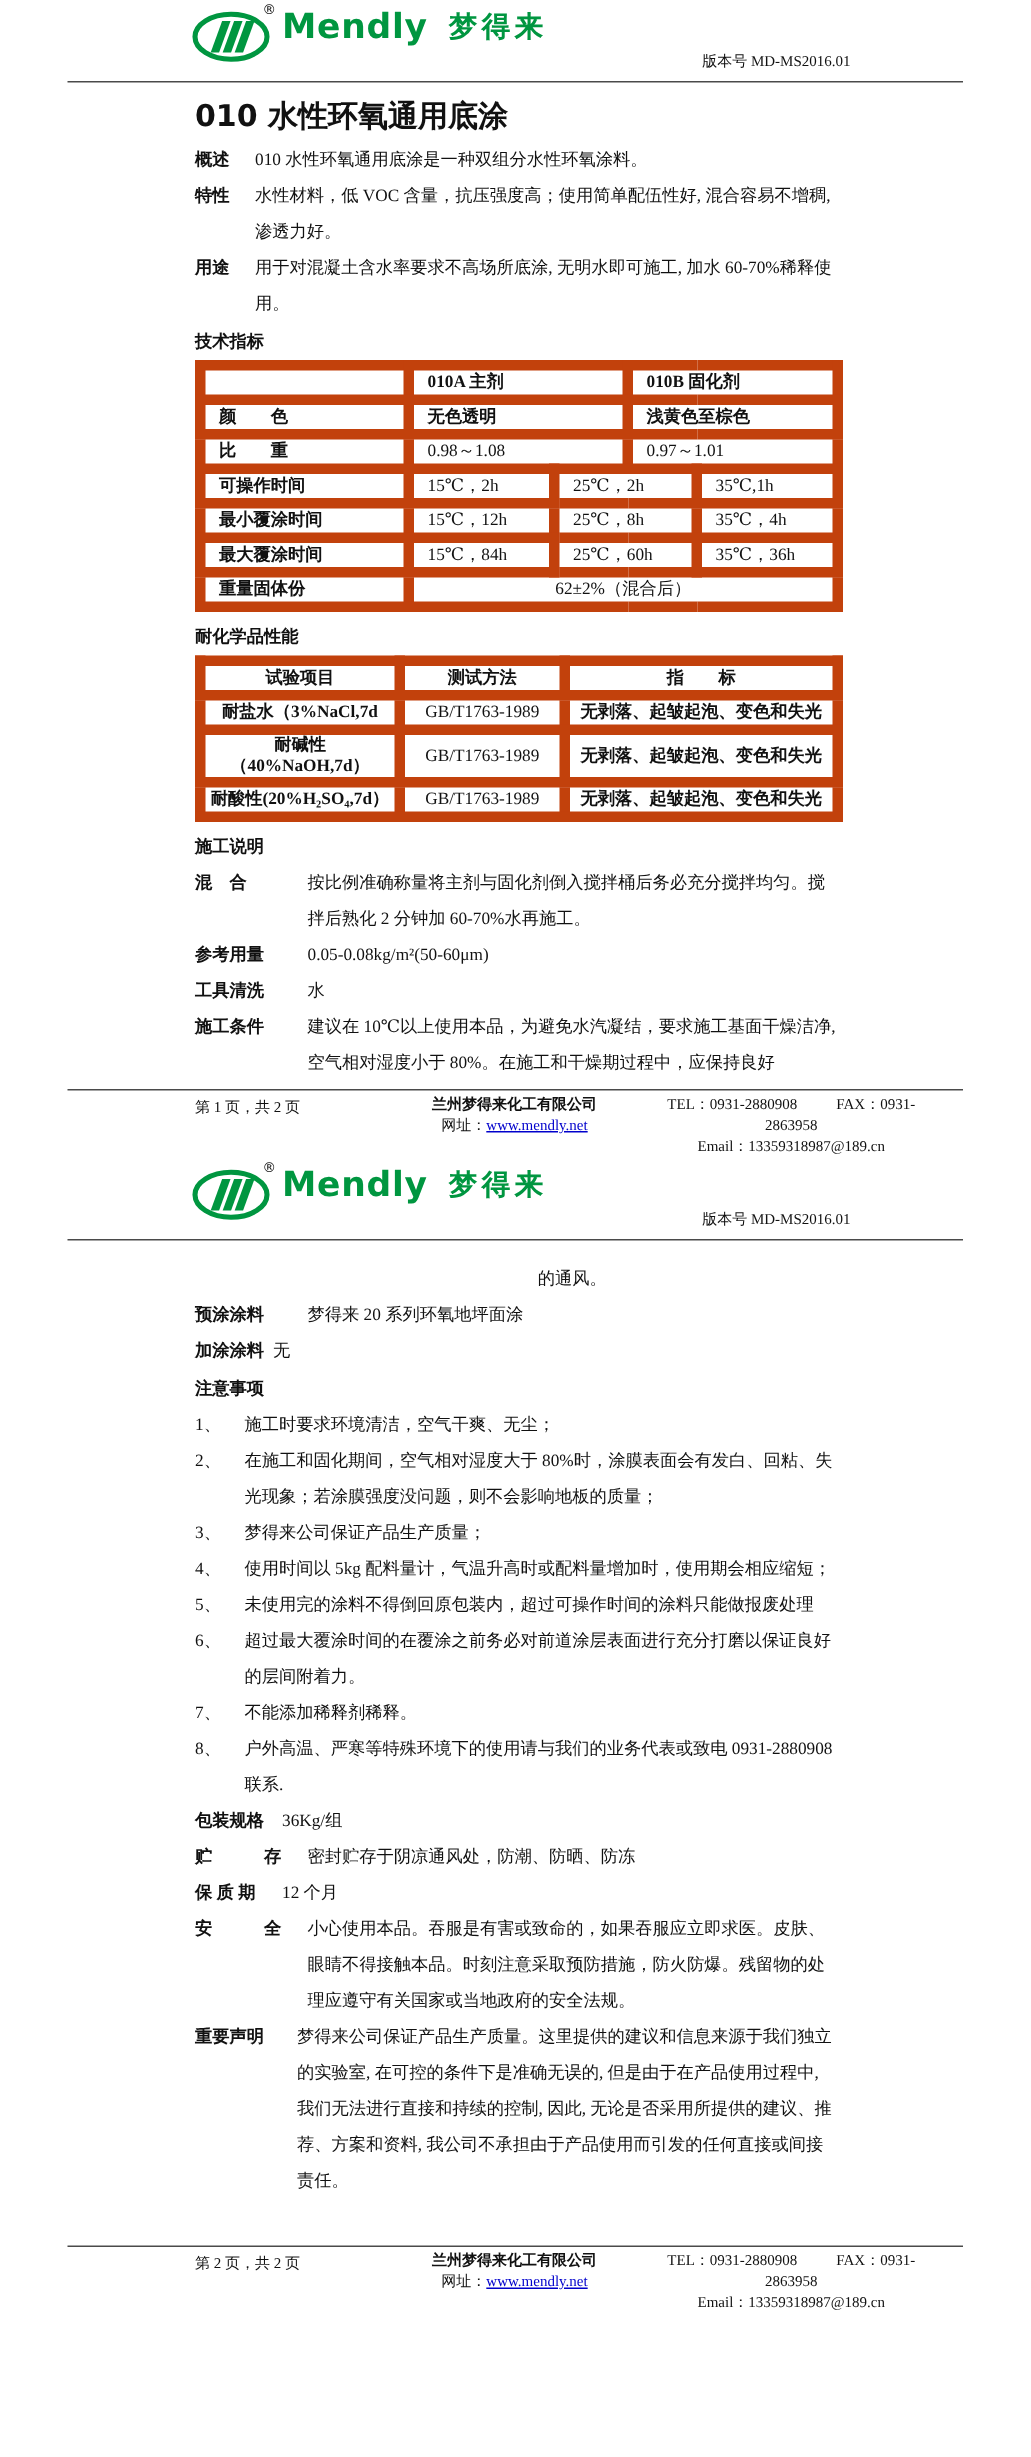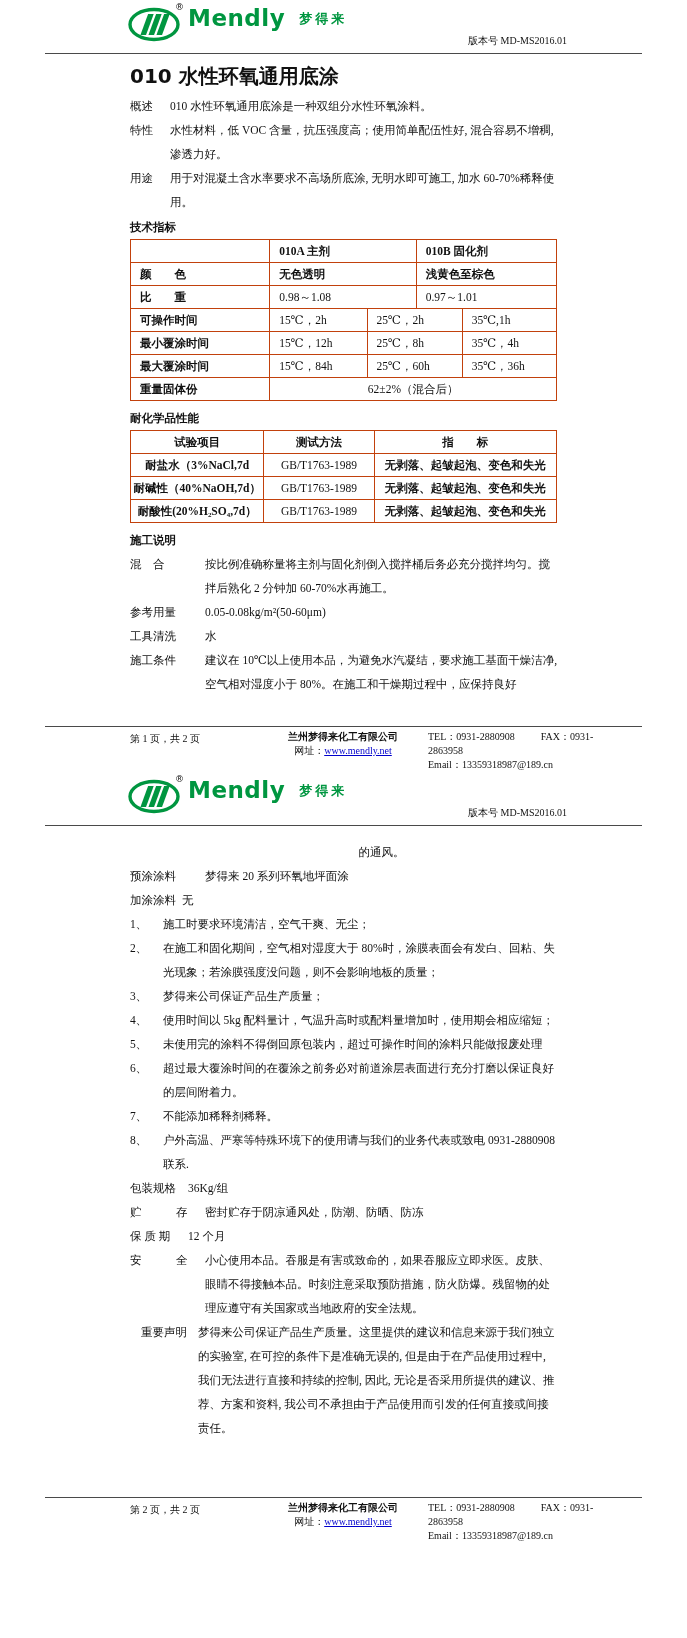--- a/index.html
+++ b/index.html
@@ -14,59 +14,59 @@
   .page2 { height:866px; padding-bottom:95px; }
 
   
   .hdr { display:flex; justify-content:space-between; align-items:flex-end; padding:6px 120px 2px 128px; }
   .logo { display:flex; align-items:flex-start; }
   .mark-wrap { position:relative; margin-right:6px; }
   .reg { position:absolute; top:-4px; right:-2px; font-size:9px; color:#111; line-height:10px; font-family:"DejaVu Sans",sans-serif; }
   .brand-col { display:flex; flex-direction:row; padding-top:1px; }
   .brand-en { font-family:"DejaVu Sans","Liberation Sans",sans-serif; font-weight:bold; color:#009640; font-size:23px; line-height:22px; letter-spacing:.5px; }
   .brand-cn-row { display:flex; align-items:center; padding-left:14px; }
-  .brand-cn { font-weight:bold; color:#009640; font-size:13px; line-height:17px; letter-spacing:3px; }
+  .brand-cn { font-weight:bold; color:#009640; font-size:19px; line-height:17px; letter-spacing:3px; }
   .brand-underline { flex:1; height:2px; background:#009640; margin-left:2px; }
   .version { font-size:10px; line-height:14px; padding-bottom:3px; }
   .rule { border-top:1.6px solid #4a4a4a; margin:0 45px; }
 
   
   .content { padding:0 129px 0 130px; }
   .doc-title { font-family:"DejaVu Sans","Liberation Sans",sans-serif; font-size:20px; line-height:26px; font-weight:bold; margin:9px 0 5px; }
   .kv { display:flex; }
-  .kv .lbl { font-weight:normal; flex:none; }
+  .kv .lbl { font-weight:bold; flex:none; }
   .lw40 .lbl { width:40px; }
   .lw73 .lbl { width:75px; }
-  .lw68 .lbl { width:68px;text-align:center; }
+  .lw68 .lbl { width:68px; }
   .lw58 .lbl { width:58px; }
   .lw52 .lbl { width:52px; }
   .kv .txt { flex:1; }
   .sec-title { font-weight:bold; line-height:20px; margin:3px 0 2px; }
 
   
   .tbl { border-collapse:collapse; table-layout:fixed; width:427px; margin:2px 0 7px; }
-  .tbl td { border:1px solid #c2410c; height:23px; vertical-align:middle; font-size:11.5px; line-height:14px; padding:0 0 0 9px; }
+  .tbl td { border:7px solid #c2410c; height:23px; vertical-align:middle; font-size:11.5px; line-height:14px; padding:0 0 0 9px; }
   .tbl td.c { text-align:center; padding:0 2px; }
   .tbl td.b { font-weight:bold; }
   .chem td { text-align:center; padding:0 2px; }
 
   
   .cont { margin-left:75px;text-align:center; }
   .note { display:flex; }
   .note .no { flex:none; width:33px; }
   .note .txt { flex:1; }
 
   
   .doc-footer { margin-top:auto; }
   .f-rule { border-top:1.6px solid #4a4a4a; margin:0 45px 3px; }
   .f-row { display:flex; padding:0 60px 0 130px; font-size:10px; line-height:14px; }
   .f-page { flex:none; width:128px; padding-top:2px; }
   .f-company { flex:none; width:170px; text-align:center; font-weight:bold; }
   .f-company .plain { font-weight:normal; }
-  .f-contact { flex:1; text-align:left; }
+  .f-contact { flex:1; text-align:center; }
   .f-fax { margin-left:26px; }
   .link { color:#0000cc; text-decoration:underline; cursor:pointer; }
 </style>
 </head>
 <body>
 
 <div class="page page1">
   <div class="hdr">
     <div class="logo">
       <div class="mark-wrap">
@@ -255,20 +255,21 @@
 
     <div class="kv lw73">
       <span class="lbl">预涂涂料</span>
       <span class="txt">梦得来 20 系列环氧地坪面涂</span>
     </div>
     <div class="kv lw52">
       <span class="lbl">加涂涂料</span>
       <span class="txt">无</span>
     </div>
 
+    <div class="sec-title">注意事项</div>
     <div class="note">
       <span class="no">1、</span>
       <span class="txt">施工时要求环境清洁，空气干爽、无尘；</span>
     </div>
     <div class="note">
       <span class="no">2、</span>
       <span class="txt">在施工和固化期间，空气相对湿度大于 80%时，涂膜表面会有发白、回粘、失光现象；若涂膜强度没问题，则不会影响地板的质量；</span>
     </div>
     <div class="note">
       <span class="no">3、</span>

